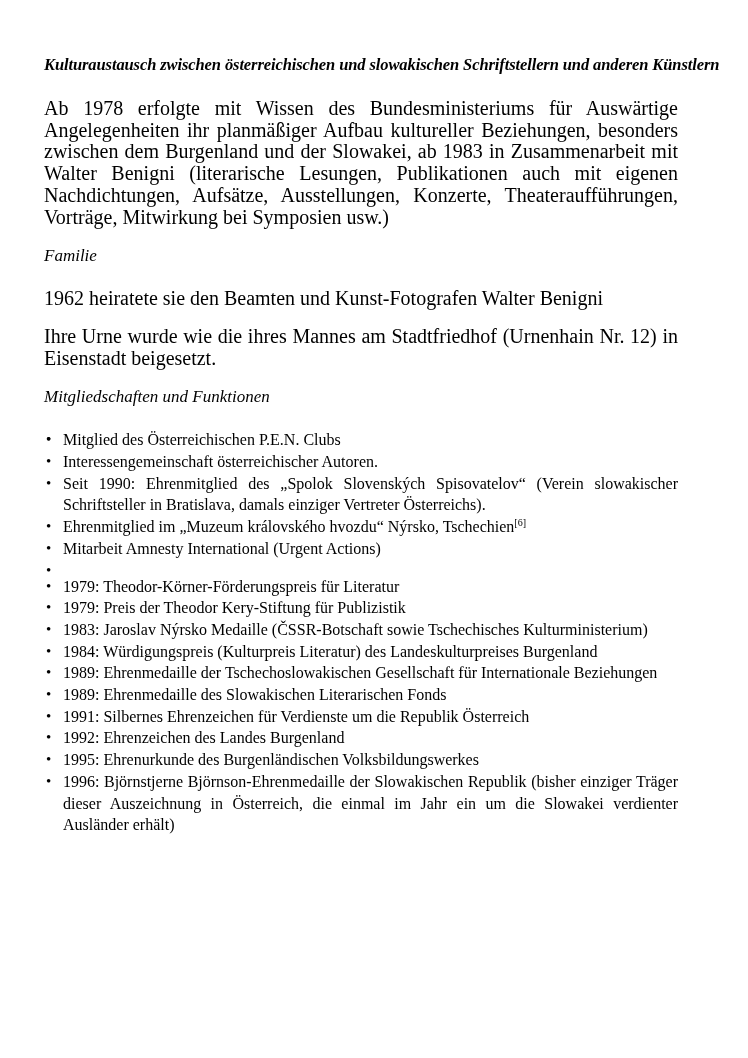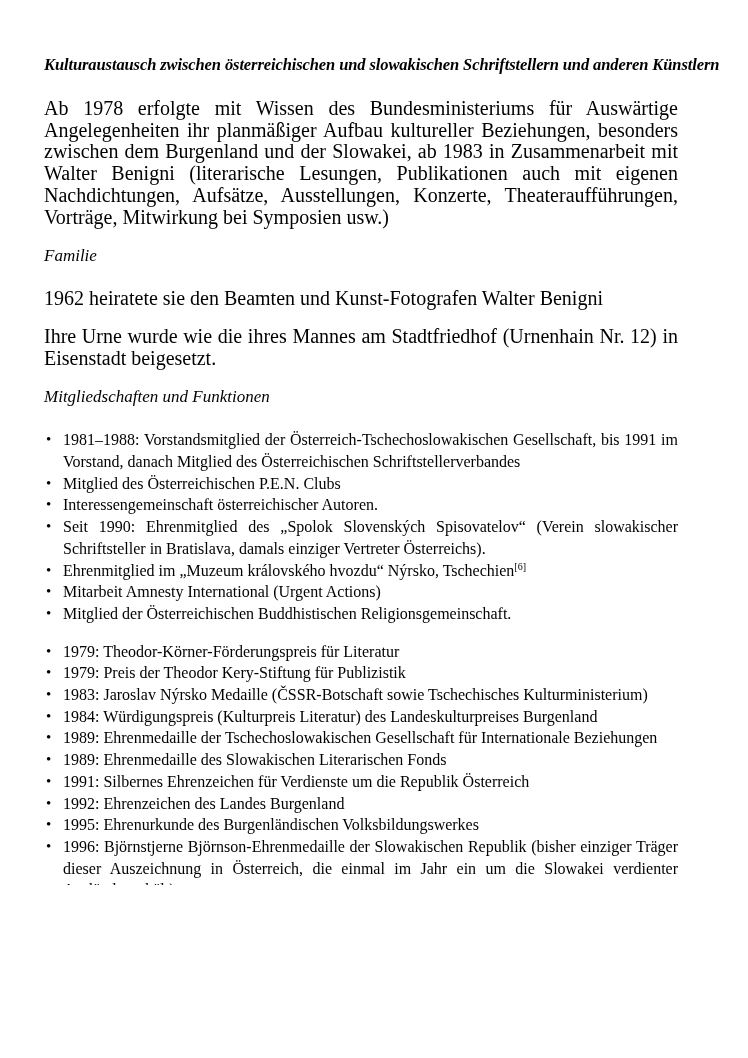--- a/index.html
+++ b/index.html
@@ -91,27 +91,27 @@
 
     <h2 class="doc-heading">Familie</h2>
 
     <p class="doc-para">1962 heiratete sie den Beamten und Kunst-Fotografen Walter Benigni</p>
 
     <p class="doc-para">Ihre Urne wurde wie die ihres Mannes am Stadtfriedhof (Urnenhain Nr. 12) in Eisenstadt beigesetzt.</p>
 
     <h2 class="doc-heading">Mitgliedschaften und Funktionen</h2>
 
     <ul class="doc-list">
-      <li><span class="bullet">•</span><span>1981–1988: Vorstandsmitglied der Österreich-Tschechoslowakischen Gesellschaft, bis 1991 im Vorstand, danach Mitglied des Österreichischen Schriftstellerverbandes</span></li>
+      <li><span class="bullet">•</span></li>
       <li><span class="bullet">•</span><span>Mitglied des Österreichischen P.E.N. Clubs</span></li>
       <li><span class="bullet">•</span><span>Interessengemeinschaft österreichischer Autoren.</span></li>
       <li><span class="bullet">•</span><span>Seit 1990: Ehrenmitglied des „Spolok Slovenských Spisovatelov“ (Verein slowakischer Schriftsteller in Bratislava, damals einziger Vertreter Österreichs).</span></li>
       <li><span class="bullet">•</span><span>Ehrenmitglied im „Muzeum královského hvozdu“ Nýrsko, Tschechien</span><sup class="footnote">[6]</sup></li>
       <li><span class="bullet">•</span><span>Mitarbeit Amnesty International (Urgent Actions)</span></li>
-      <li><span class="bullet">•</span><span>Mitglied der Österreichischen Buddhistischen Religionsgemeinschaft.</span></li>
+      <li><span class="bullet">•</span></li>
     </ul>
 
 
     <ul class="doc-list">
       <li><span class="bullet">•</span><span>1979: Theodor-Körner-Förderungspreis für Literatur</span></li>
       <li><span class="bullet">•</span><span>1979: Preis der Theodor Kery-Stiftung für Publizistik</span></li>
       <li><span class="bullet">•</span><span>1983: Jaroslav Nýrsko Medaille (ČSSR-Botschaft sowie Tschechisches Kulturministerium)</span></li>
       <li><span class="bullet">•</span><span>1984: Würdigungspreis (Kulturpreis Literatur) des Landeskulturpreises Burgenland</span></li>
       <li><span class="bullet">•</span><span>1989: Ehrenmedaille der Tschechoslowakischen Gesellschaft für Internationale Beziehungen</span></li>
       <li><span class="bullet">•</span><span>1989: Ehrenmedaille des Slowakischen Literarischen Fonds</span></li>

